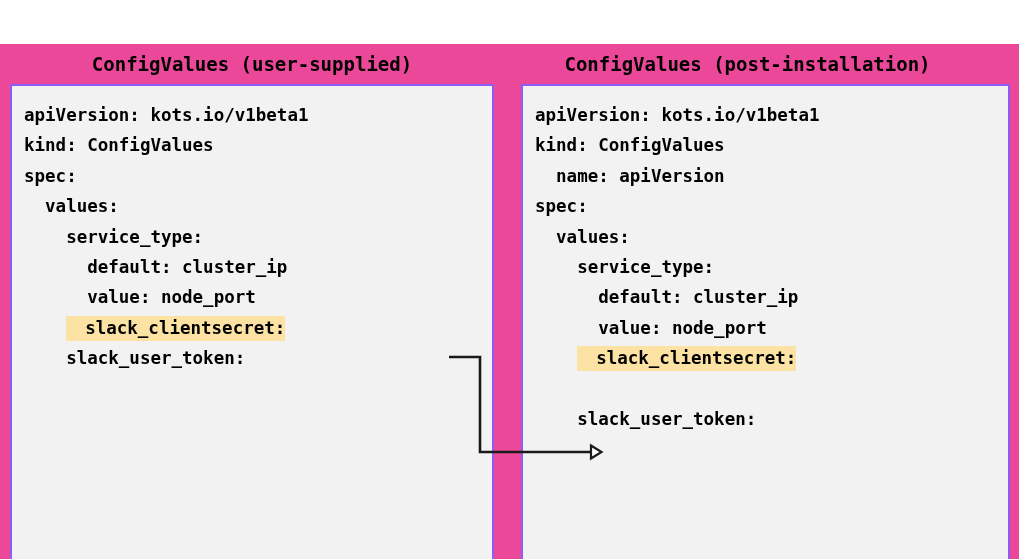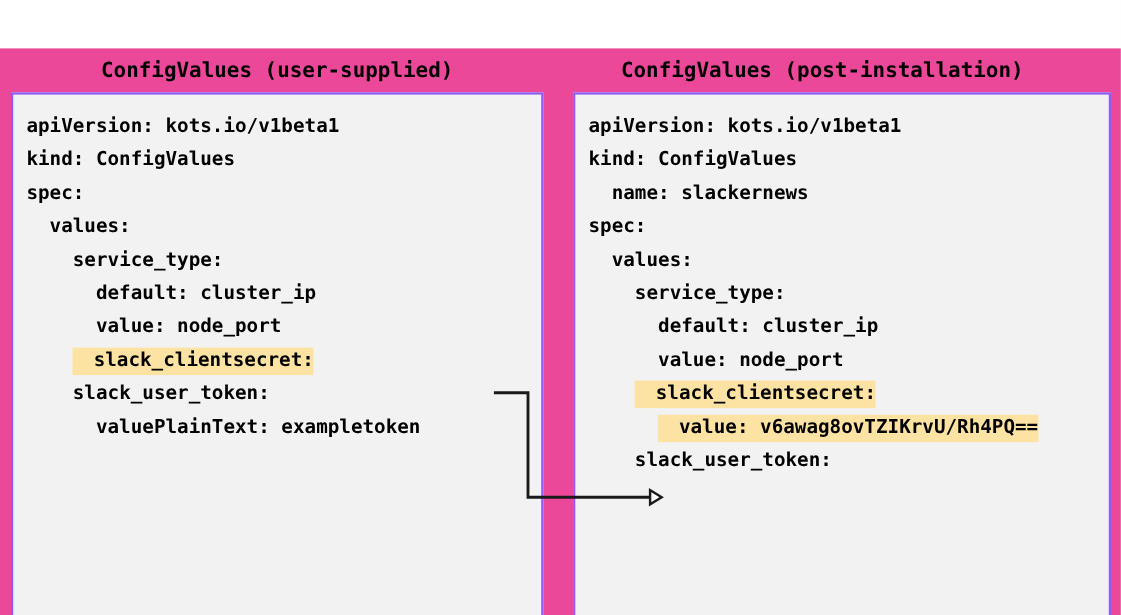--- a/index.html
+++ b/index.html
@@ -93,36 +93,36 @@
     <div class="code-block" id="code-left">
         <div class="code-line"><span></span><span class="seg">apiVersion: kots.io/v1beta1</span></div>
         <div class="code-line"><span></span><span class="seg">kind: ConfigValues</span></div>
         <div class="code-line"><span></span><span class="seg">spec:</span></div>
         <div class="code-line"><span>  </span><span class="seg">values:</span></div>
         <div class="code-line"><span>    </span><span class="seg">service_type:</span></div>
         <div class="code-line"><span>      </span><span class="seg">default: cluster_ip</span></div>
         <div class="code-line"><span>      </span><span class="seg">value: node_port</span></div>
         <div class="code-line hl"><span>    </span><span class="seg">slack_clientsecret:</span></div>
         <div class="code-line"><span>    </span><span class="seg">slack_user_token:</span></div>
-        <div class="code-line"><span>      </span><span class="seg">valuePlainText: exampletoken</span></div>
+        <div class="code-line"><span>      </span></div>
       </div>
   </div>
 
   <div class="panel" id="panel-right">
     <div class="code-block" id="code-right">
         <div class="code-line"><span></span><span class="seg">apiVersion: kots.io/v1beta1</span></div>
         <div class="code-line"><span></span><span class="seg">kind: ConfigValues</span></div>
-        <div class="code-line"><span>  </span><span class="seg">name: slackernews</span></div>
+        <div class="code-line"><span>  </span><span class="seg">name: apiVersion</span></div>
         <div class="code-line"><span></span><span class="seg">spec:</span></div>
         <div class="code-line"><span>  </span><span class="seg">values:</span></div>
         <div class="code-line"><span>    </span><span class="seg">service_type:</span></div>
         <div class="code-line"><span>      </span><span class="seg">default: cluster_ip</span></div>
         <div class="code-line"><span>      </span><span class="seg">value: node_port</span></div>
         <div class="code-line hl"><span>    </span><span class="seg">slack_clientsecret:</span></div>
-        <div class="code-line hl"><span>      </span><span class="seg">value: v6awag8ovTZIKrvU/Rh4PQ==</span></div>
+        <div class="code-line hl"><span>      </span></div>
         <div class="code-line"><span>    </span><span class="seg">slack_user_token:</span></div>
         <div class="code-line"><span>      </span></div>
       </div>
   </div>
 
   <svg id="connector" viewBox="0 0 1019 559" width="1019" height="559">
     <polyline id="connector-path" points="449,313 480,313 480,408 592,408" fill="none" stroke="#1a1a1a" stroke-width="2.6" stroke-linejoin="miter" stroke-linecap="butt"></polyline>
     <polygon id="connector-arrowhead" points="591,401.5 591,414.5 601.5,408" fill="#ffffff" stroke="#1a1a1a" stroke-width="2.2" stroke-linejoin="miter"></polygon>
   </svg>
 

